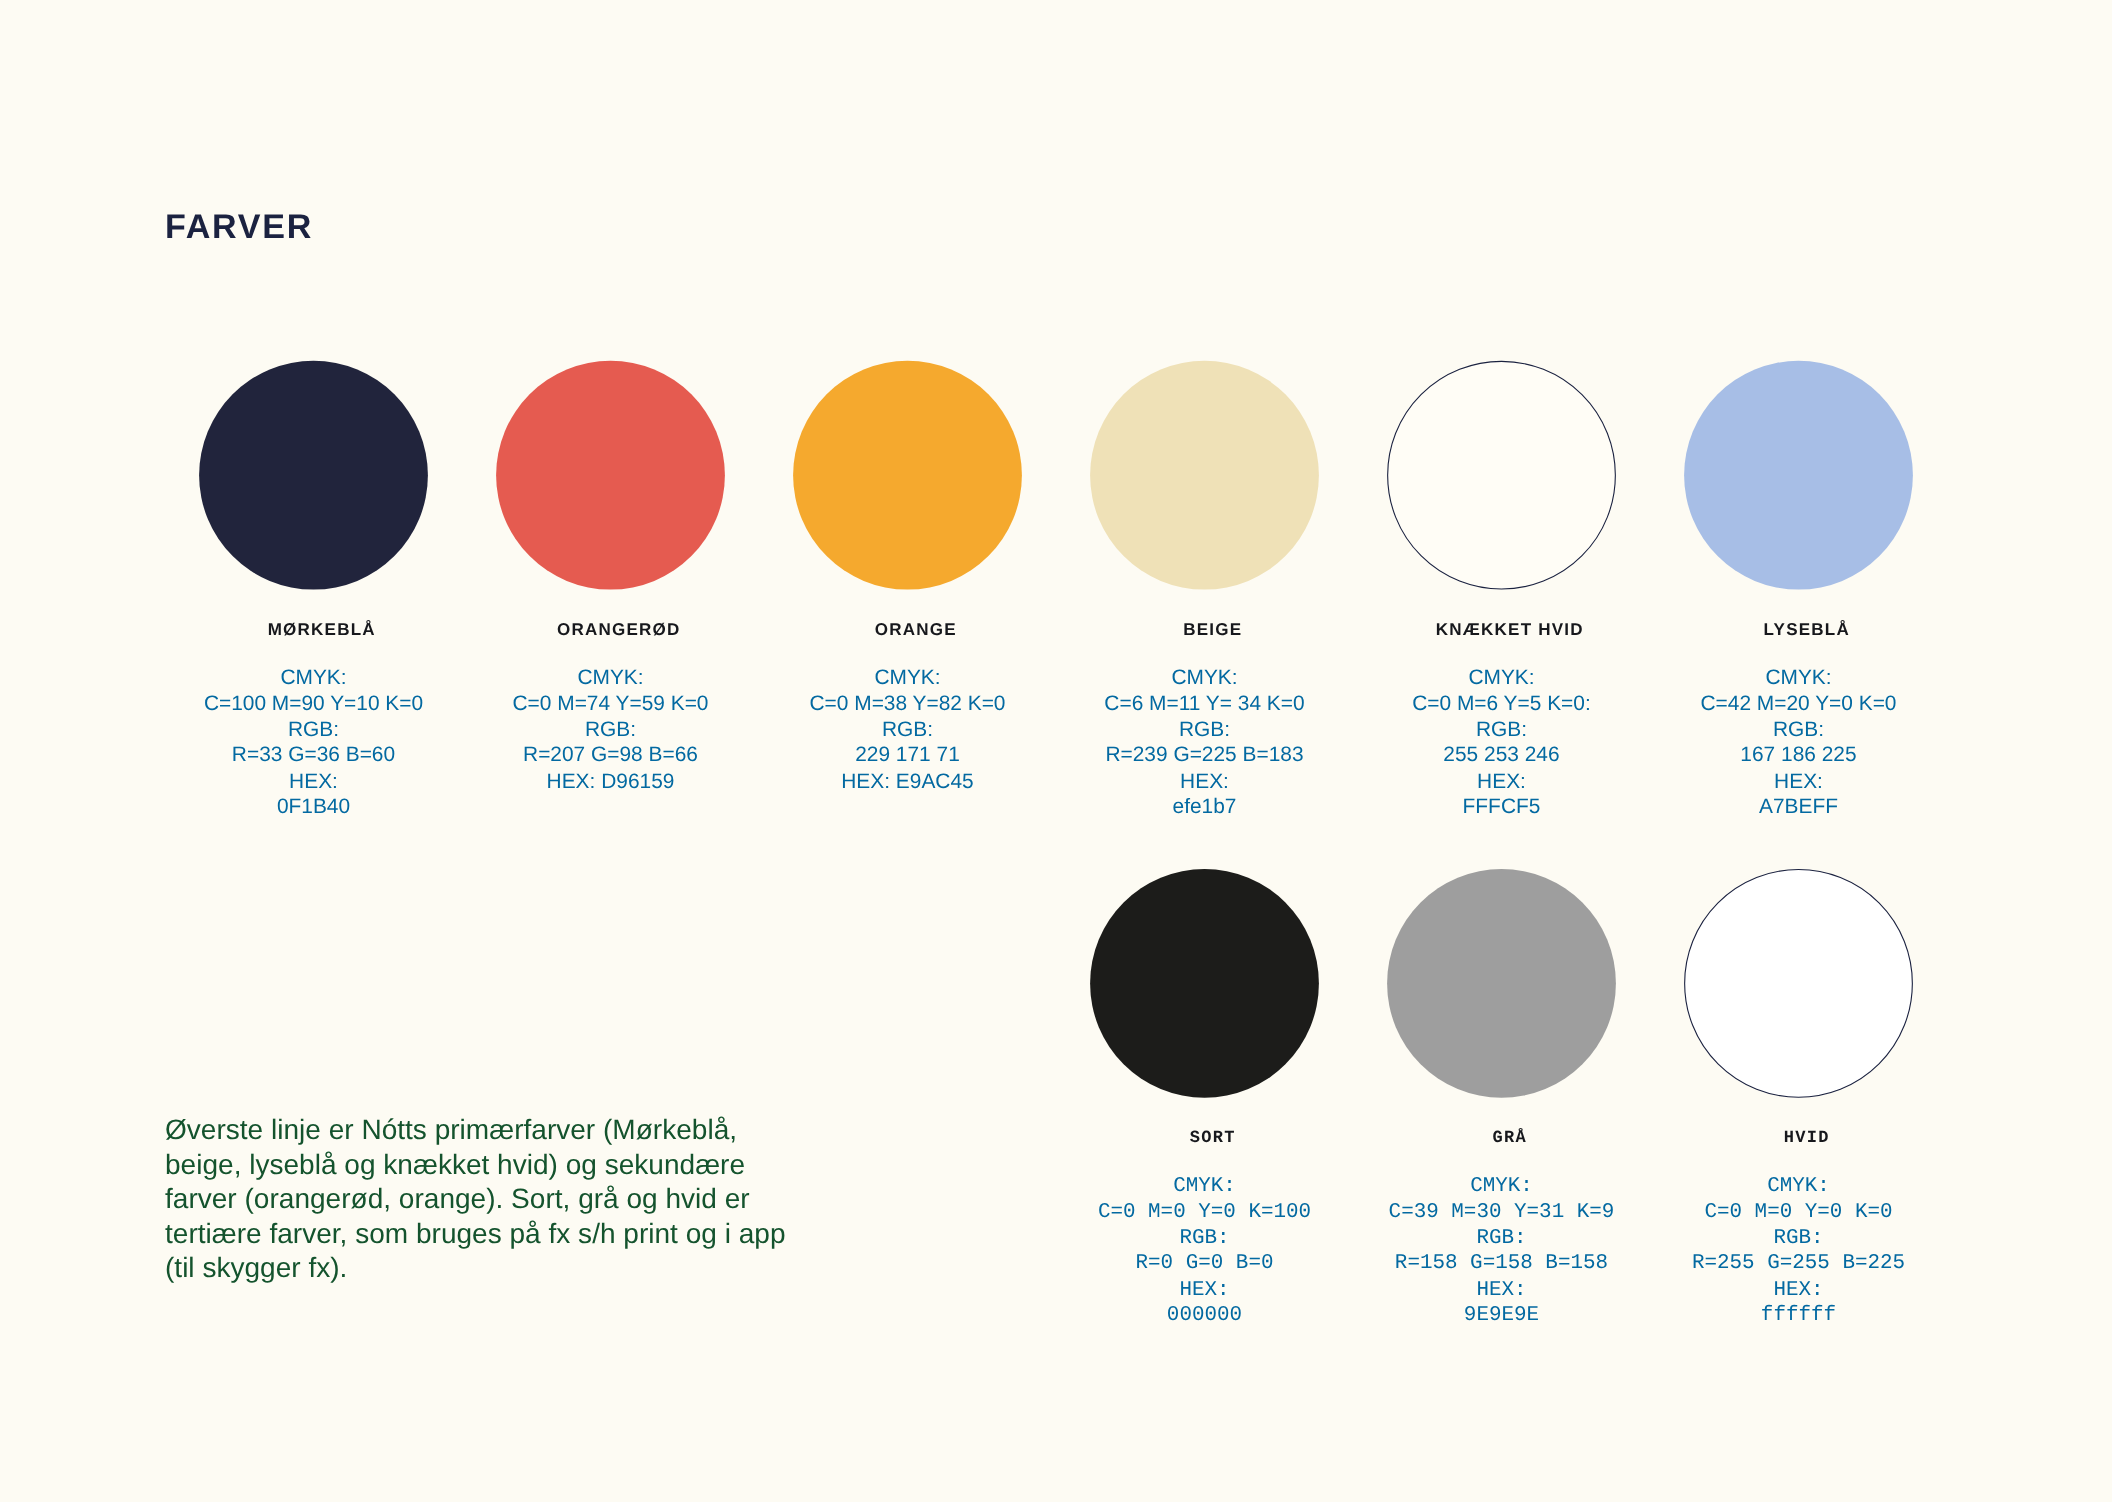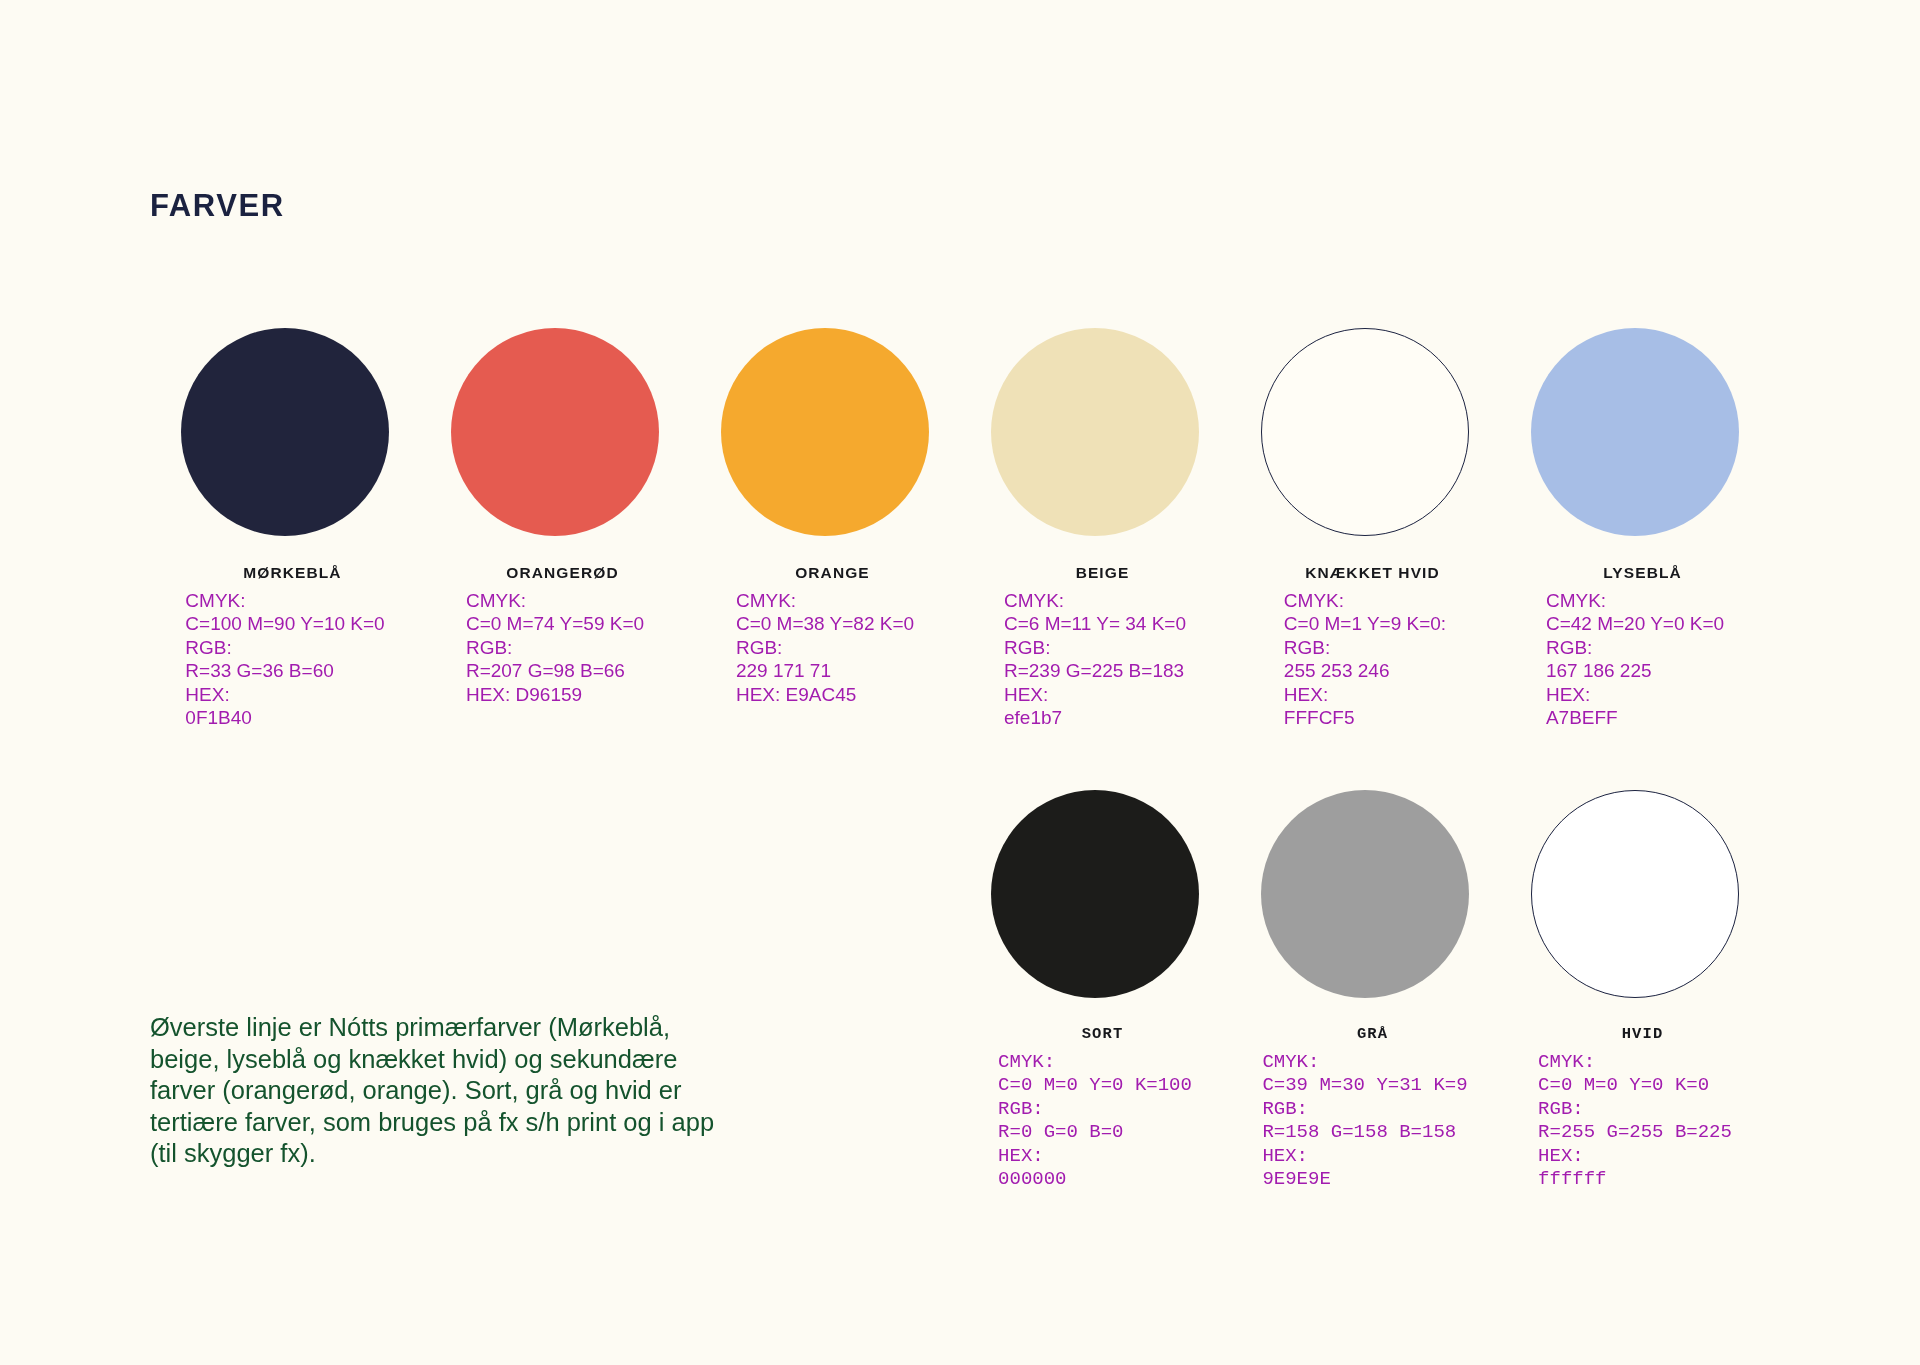--- a/index.html
+++ b/index.html
@@ -62,24 +62,25 @@
     font-weight: bold;
     letter-spacing: 1.1px;
     color: #17181c;
     text-align: center;
     line-height: 1;
     white-space: nowrap;
     margin-left: 15px;
   }
 
   .spec {
-    margin-top: 8px;
+    margin-top: 24px;
     font-size: 19px;
     line-height: 23.5px;
-    color: #a21caf;
+    text-align: center;
+    color: #0369a1;
     white-space: nowrap;
   }
   .spec .line { display: block; }
 
   
   #description {
     position: absolute;
     left: 150px;
     top: 1012px;
     width: 580px;
@@ -138,21 +139,21 @@
         <span class="line">R=239 G=225 B=183</span>
         <span class="line">HEX:</span>
         <span class="line">efe1b7</span>
       </div>
     </div>
     <div class="swatch-cell">
       <div class="disc" style="background: rgb(255, 253, 246); border: 1.5px solid rgb(27, 34, 64);"></div>
       <div class="swatch-name">KNÆKKET HVID</div>
       <div class="spec">
         <span class="line">CMYK:</span>
-        <span class="line">C=0 M=1 Y=9 K=0:</span>
+        <span class="line">C=0 M=6 Y=5 K=0:</span>
         <span class="line">RGB:</span>
         <span class="line">255 253 246</span>
         <span class="line">HEX:</span>
         <span class="line">FFFCF5</span>
       </div>
     </div>
     <div class="swatch-cell">
       <div class="disc" style="background: rgb(167, 190, 230);"></div>
       <div class="swatch-name">LYSEBLÅ</div>
       <div class="spec">

